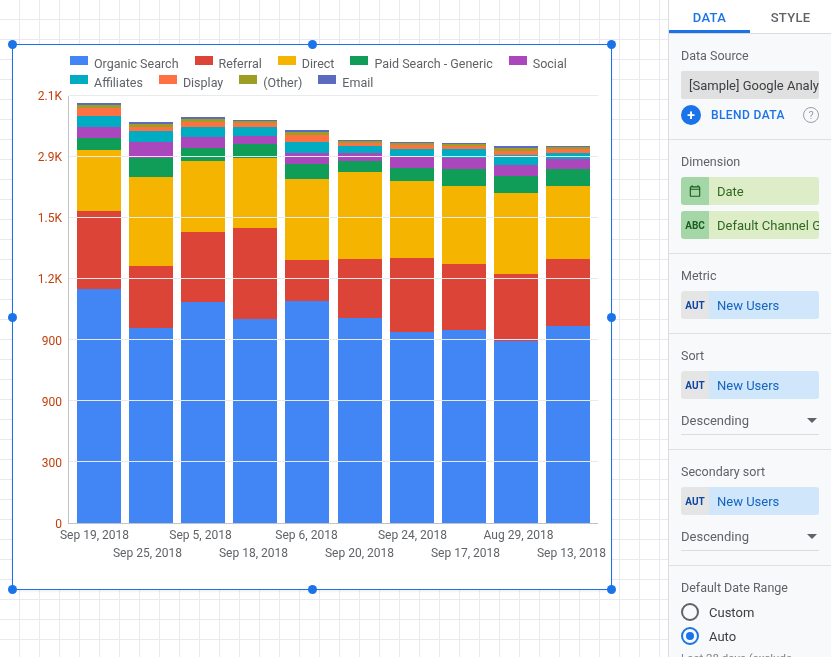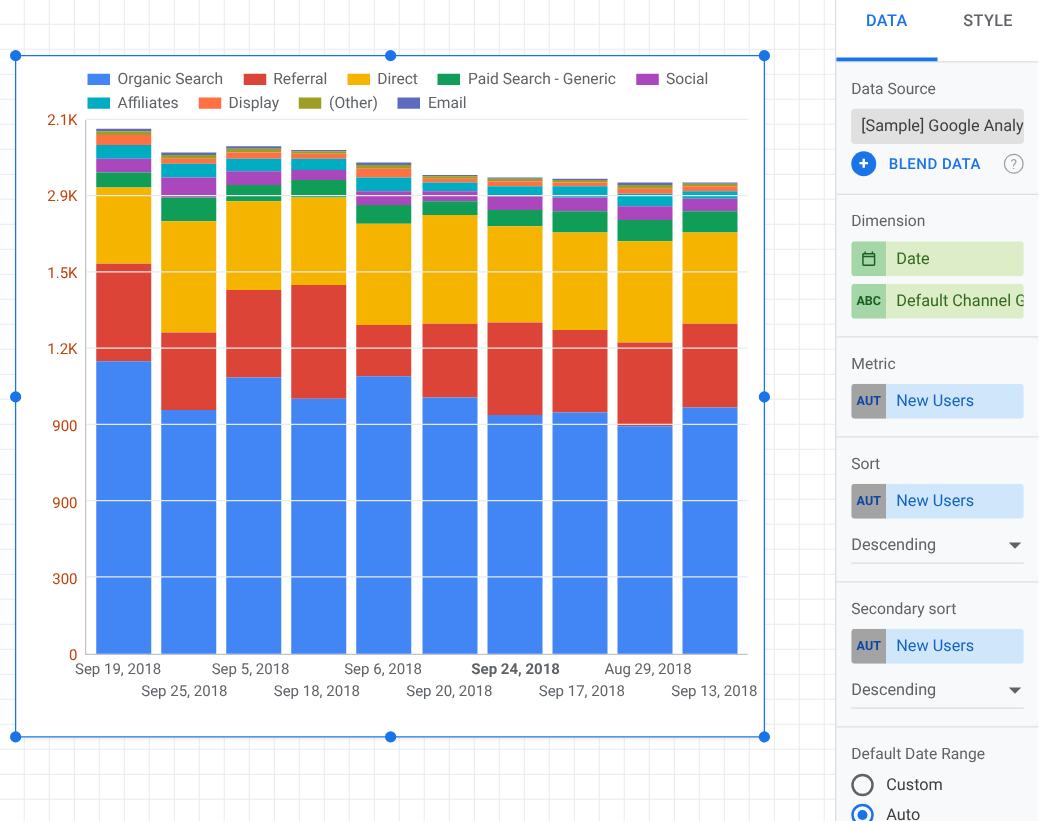--- a/index.html
+++ b/index.html
@@ -60,21 +60,21 @@
   
   .legend {
     display: flex;
     flex-wrap: wrap;
     gap: 4px 16px;
     padding-left: 50px;
     margin-bottom: 6px;
     font-size: 12.5px;
     color: #5f6368;
   }
-  .legend .item { display: inline-flex; align-items: center; gap: 6px; }
+  .legend .item { display: inline-flex; gap: 6px; }
   .swatch { width: 18px; height: 9px; display: inline-block; }
 
   
   .plot {
     position: relative;
     height: 428px;
     display: flex;
   }
   .yaxis {
     width: 48px;
@@ -150,21 +150,21 @@
     padding: 10px 4px 8px;
     font-size: 13px;
     font-weight: 500;
     letter-spacing: 0.3px;
     color: #5f6368;
     cursor: pointer;
   }
   .tab.active {
     color: #1a73e8;
     border-bottom: 3px solid #1a73e8;
-    padding-bottom: 21px;
+    padding-bottom: 5px;
   }
   .section {
     padding: 10px 12px 14px;
     border-bottom: 1px solid #e0e0e0;
   }
   .section-title {
     font-size: 12.5px;
     color: #5f6368;
     margin: 4px 0 8px;
   }
@@ -195,21 +195,21 @@
     display: flex;
     align-items: center;
   }
   
   .chip.grey { background: #e0e0e0; color: #3c4043; }
   .chip.grey .lbl { background: #e0e0e0; }
   
   .chip.green .icon { background: #a5d6a7; color: #1b5e20; }
   .chip.green .lbl { background: #dcedc8; color: #33691e; }
   
-  .chip.blue .icon { background: #a3a3a3; color: #0d47a1; }
+  .chip.blue .icon { background: #e5e5e5; color: #0d47a1; }
   .chip.blue .lbl { background: #cfe6fb; color: #1565c0; }
   
   .blend-row {
     display: flex; align-items: center; gap: 10px;
     margin-top: 6px;
   }
   .circle-plus {
     width: 20px; height: 20px; border-radius: 50%;
     background: #1a73e8; color: #fff;
     display: flex; align-items: center; justify-content: center;
@@ -420,21 +420,21 @@
         </div>
     </div>
 
     <div class="xaxis">
         <div class="xlabel xrow1" style="left: 5%;">Sep 19, 2018</div>
         <div class="xlabel xrow2" style="left: 15%;">Sep 25, 2018</div>
         <div class="xlabel xrow1" style="left: 25%;">Sep 5, 2018</div>
         <div class="xlabel xrow2" style="left: 35%;">Sep 18, 2018</div>
         <div class="xlabel xrow1" style="left: 45%;">Sep 6, 2018</div>
         <div class="xlabel xrow2" style="left: 55%;">Sep 20, 2018</div>
-        <div class="xlabel xrow1" style="left: 65%; font-weight: bold;">Sep 24, 2018</div>
+        <div class="xlabel xrow1" style="left: 65%;">Sep 24, 2018</div>
         <div class="xlabel xrow2" style="left: 75%;">Sep 17, 2018</div>
         <div class="xlabel xrow1" style="left: 85%;">Aug 29, 2018</div>
         <div class="xlabel xrow2" style="left: 95%;">Sep 13, 2018</div>
       </div>
   </div>
 
   <div class="selection">
     <div class="handle nw"></div>
     <div class="handle n"></div>
     <div class="handle ne"></div>

